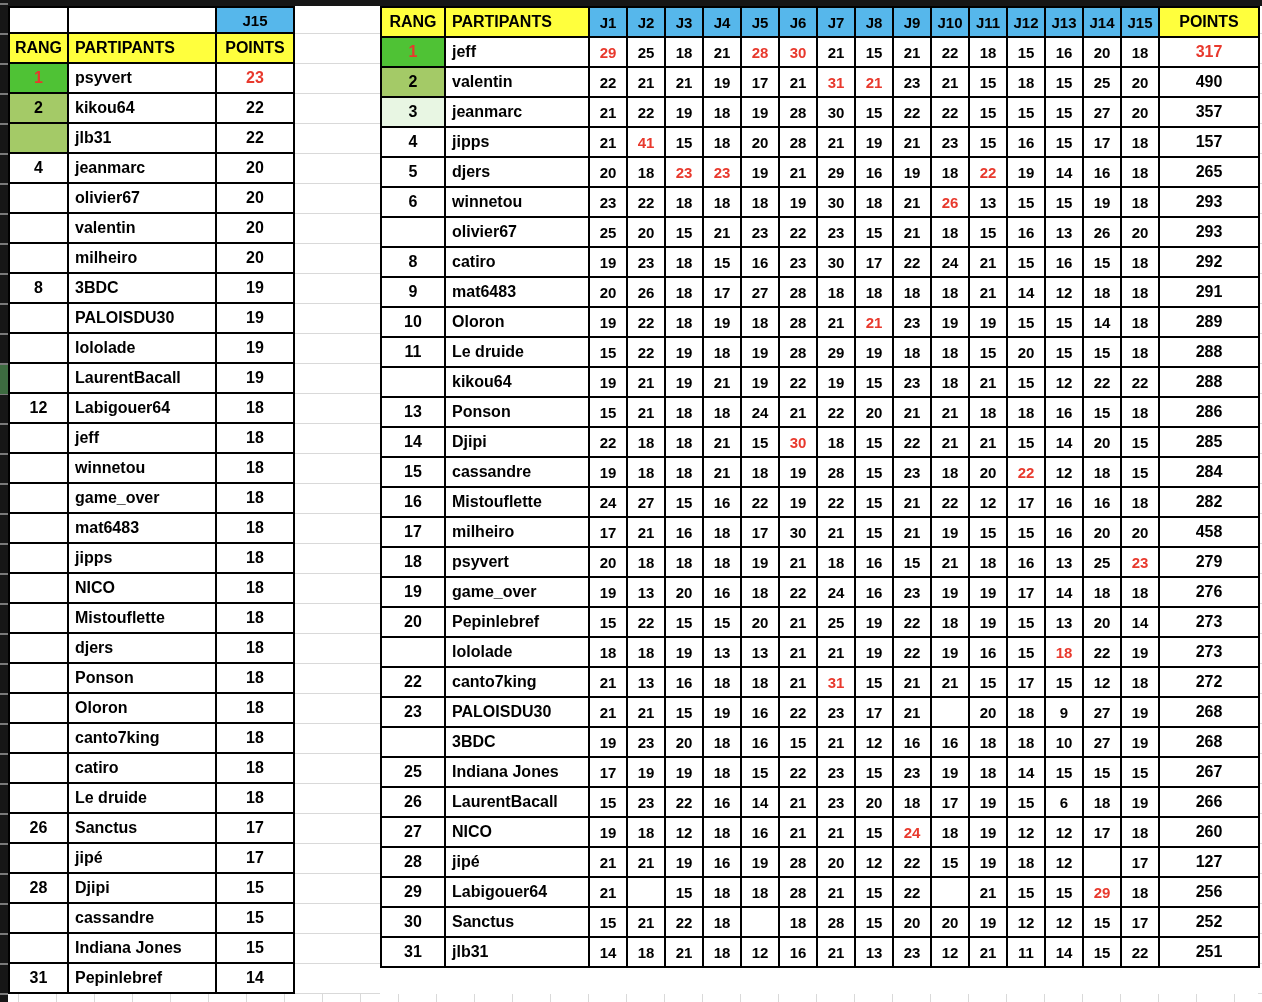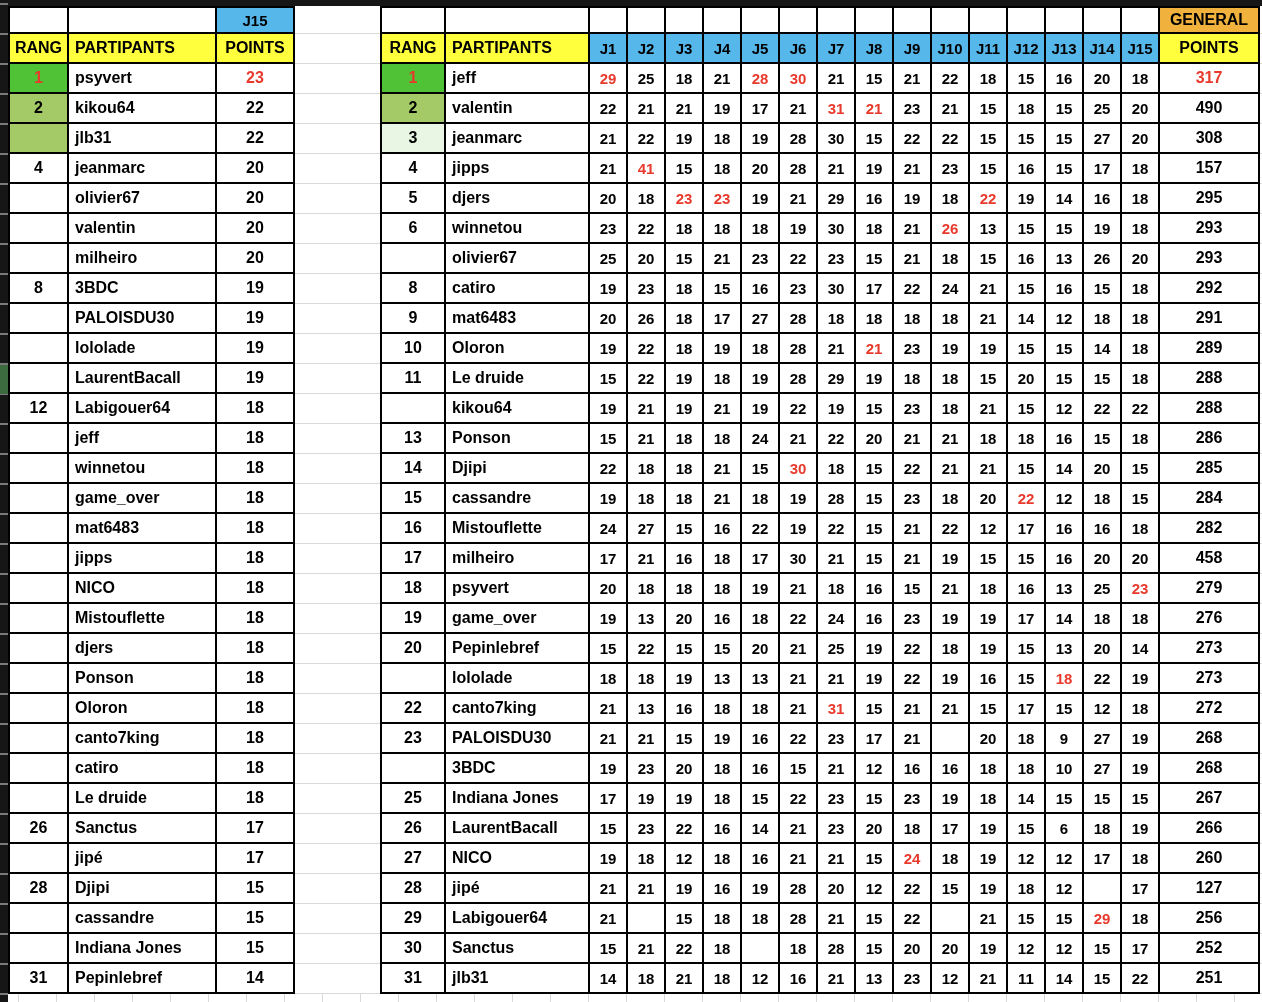--- a/index.html
+++ b/index.html
@@ -268,40 +268,20 @@
         <col style="width:38px">
         <col style="width:38px">
       <col style="width:38px">
         <col style="width:38px">
         <col style="width:38px">
         <col style="width:38px">
         <col style="width:38px">
       <col style="width:100px">
     </colgroup>
     <thead>
-      <tr class="super" id="right-super">
-          <td class="blank"></td>
-          <td class="blank"></td>
-          <td class="blank"></td>
-          <td class="blank"></td>
-          <td class="blank"></td>
-          <td class="blank"></td>
-          <td class="blank"></td>
-          <td class="blank"></td>
-          <td class="blank"></td>
-          <td class="blank"></td>
-          <td class="blank"></td>
-          <td class="blank"></td>
-          <td class="blank"></td>
-          <td class="blank"></td>
-          <td class="blank"></td>
-          <td class="blank"></td>
-          <td class="blank"></td>
-          <td class="orange">GENERAL</td>
-        </tr>
       <tr id="right-head">
           <td class="yellow">RANG</td>
           <td class="yellow name">PARTIPANTS</td>
           <td class="blue days">J1</td>
           <td class="blue days">J2</td>
           <td class="blue days">J3</td>
           <td class="blue days">J4</td>
           <td class="blue days">J5</td>
           <td class="blue days">J6</td>
           <td class="blue days">J7</td>
@@ -368,21 +348,21 @@
           <td class="days">28</td>
           <td class="days">30</td>
           <td class="days">15</td>
           <td class="days">22</td>
           <td class="days">22</td>
           <td class="days">15</td>
           <td class="days">15</td>
           <td class="days">15</td>
           <td class="days">27</td>
           <td class="days">20</td>
-          <td>308</td>
+          <td>357</td>
         </tr>
         <tr>
           <td>4</td>
           <td class="name">jipps</td>
           <td class="days">21</td>
           <td class="days red">41</td>
           <td class="days">15</td>
           <td class="days">18</td>
           <td class="days">20</td>
           <td class="days">28</td>
@@ -408,21 +388,21 @@
           <td class="days">21</td>
           <td class="days">29</td>
           <td class="days">16</td>
           <td class="days">19</td>
           <td class="days">18</td>
           <td class="days red">22</td>
           <td class="days">19</td>
           <td class="days">14</td>
           <td class="days">16</td>
           <td class="days">18</td>
-          <td>295</td>
+          <td>265</td>
         </tr>
         <tr>
           <td>6</td>
           <td class="name">winnetou</td>
           <td class="days">23</td>
           <td class="days">22</td>
           <td class="days">18</td>
           <td class="days">18</td>
           <td class="days">18</td>
           <td class="days">19</td>

